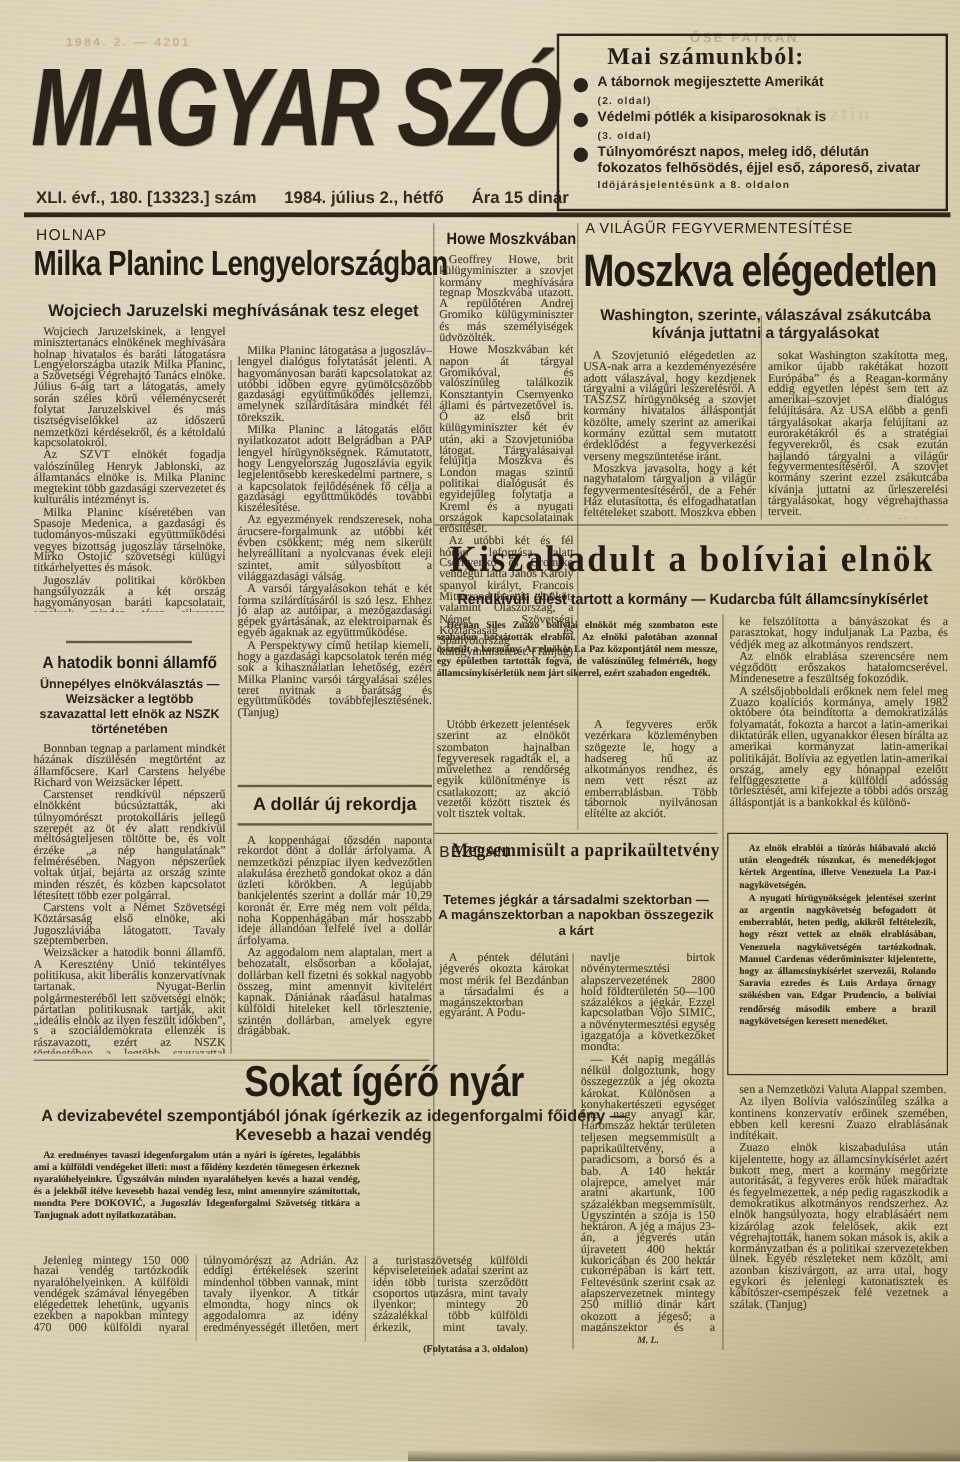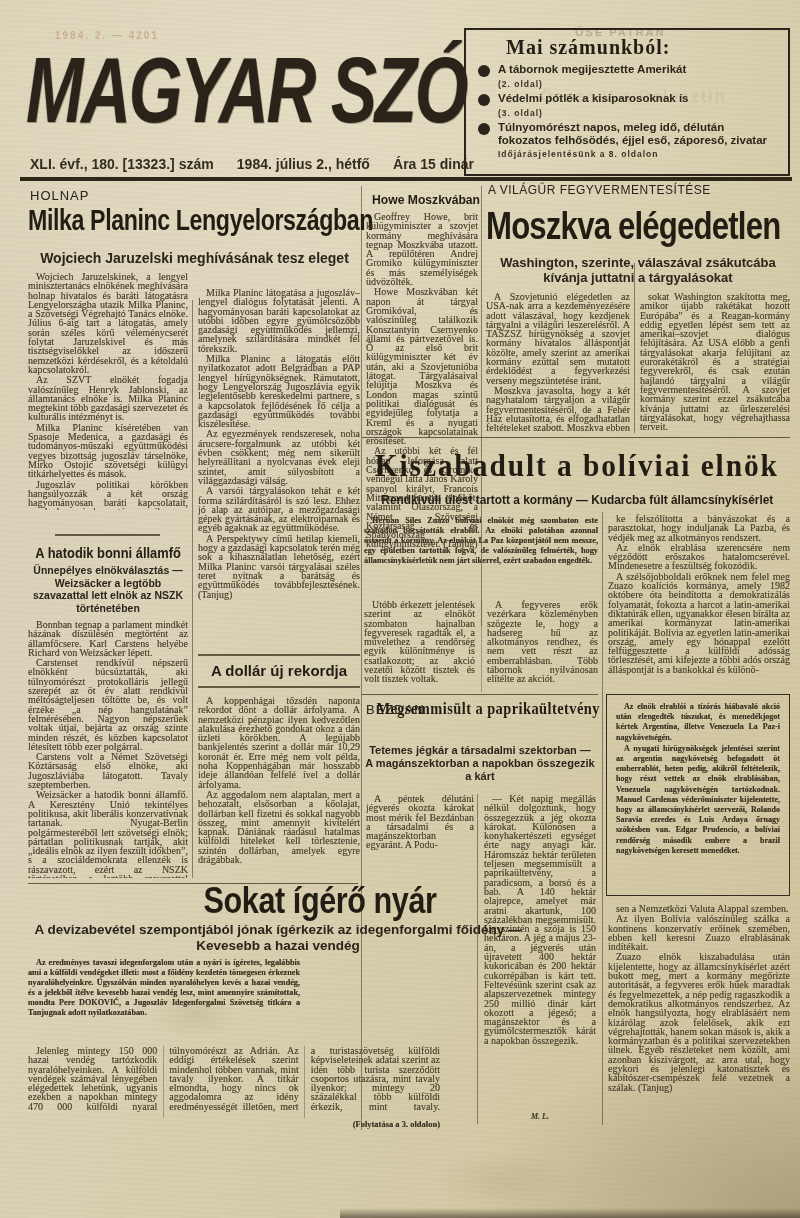--- a/index.html
+++ b/index.html
@@ -208,20 +208,21 @@
 
   <div class="abs kicker" style="left:366px;top:702px;font-size:13px;letter-spacing:1px;">BEZDAN</div>
   <div class="abs" style="left:364px;top:700px;width:232px;text-align:left;">
     <span class="headline-serif" style="display:inline-block;font-size:16px;transform:scaleX(.9);letter-spacing:.5px;">Megsemmisült a paprikaültetvény</span>
   </div>
   <div class="abs subhead" style="left:364px;top:744px;width:232px;font-size:11px;line-height:13px;">Tetemes jégkár a társadalmi szektorban — A magánszektorban a napokban összegezik a kárt</div>
   <div class="abs body-text" style="left:366px;top:794px;width:108px;height:92px;">
       <p>A péntek délutáni jégverés okozta károkat most mérik fel Bezdánban a társadalmi és a magánszektorban egyaránt. A Podu-</p>
     </div>
   <div class="abs body-text" style="left:484px;top:794px;width:112px;height:316px;">
+  <p>navlje birtok növénytermesztési alapszervezetének 2800 hold földterületén 50—100 százalékos a jégkár. Ezzel kapcsolatban Vojo SIMIĆ, a növénytermesztési egység igazgatója a következőket mondta:</p>
       <p>— Két napig megállás nélkül dolgoztunk, hogy összegezzük a jég okozta károkat. Különösen a konyhakertészeti egységet érte nagy anyagi kár. Háromszáz hektár területen teljesen megsemmisült a paprikaültetvény, a paradicsom, a borsó és a bab. A 140 hektár olajrepce, amelyet már aratni akartunk, 100 százalékban megsemmisült. Úgyszintén a szója is 150 hektáron. A jég a május 23-án, a jégverés után újravetett 400 hektár kukoricában és 200 hektár cukorrépában is kárt tett. Feltevésünk szerint csak az alapszervezetnek mintegy 250 millió dinár kárt okozott a jégeső; a magánszektor és a gyümölcstermesztők kárát a napokban összegezik.</p>
     </div>
   <div class="abs body-text sig" style="left:484px;top:1112px;width:112px;font-size:8px;">M. L.</div>
 
   <div class="abs" style="left:110px;top:880px;width:420px;text-align:center;">
     <span class="headline-sans" style="display:inline-block;font-size:36px;transform:scaleX(.85);letter-spacing:-.5px;">Sokat ígérő nyár</span>
   </div>
   <div class="abs subhead" style="left:28px;top:922px;width:500px;font-size:13.5px;line-height:16px;">A devizabevétel szempontjából jónak ígérkezik az idegenforgalmi főidény — Kevesebb a hazai vendég</div>
   <div class="abs body-text body-bold" style="left:28px;top:958px;width:272px;height:84px;font-size:8.2px;line-height:10px;">
       <p>Az eredményes tavaszi idegenforgalom után a nyári is ígéretes, legalábbis ami a külföldi vendégeket illeti: most a főidény kezdetén tömegesen érkeznek nyaralóhelyeinkre. Úgyszólván minden nyaralóhelyen kevés a hazai vendég, és a jelekből ítélve kevesebb hazai vendég lesz, mint amennyire számítottak, mondta Pere DOKOVIĆ, a Jugoszláv Idegenforgalmi Szövetség titkára a Tanjugnak adott nyilatkozatában.</p>

